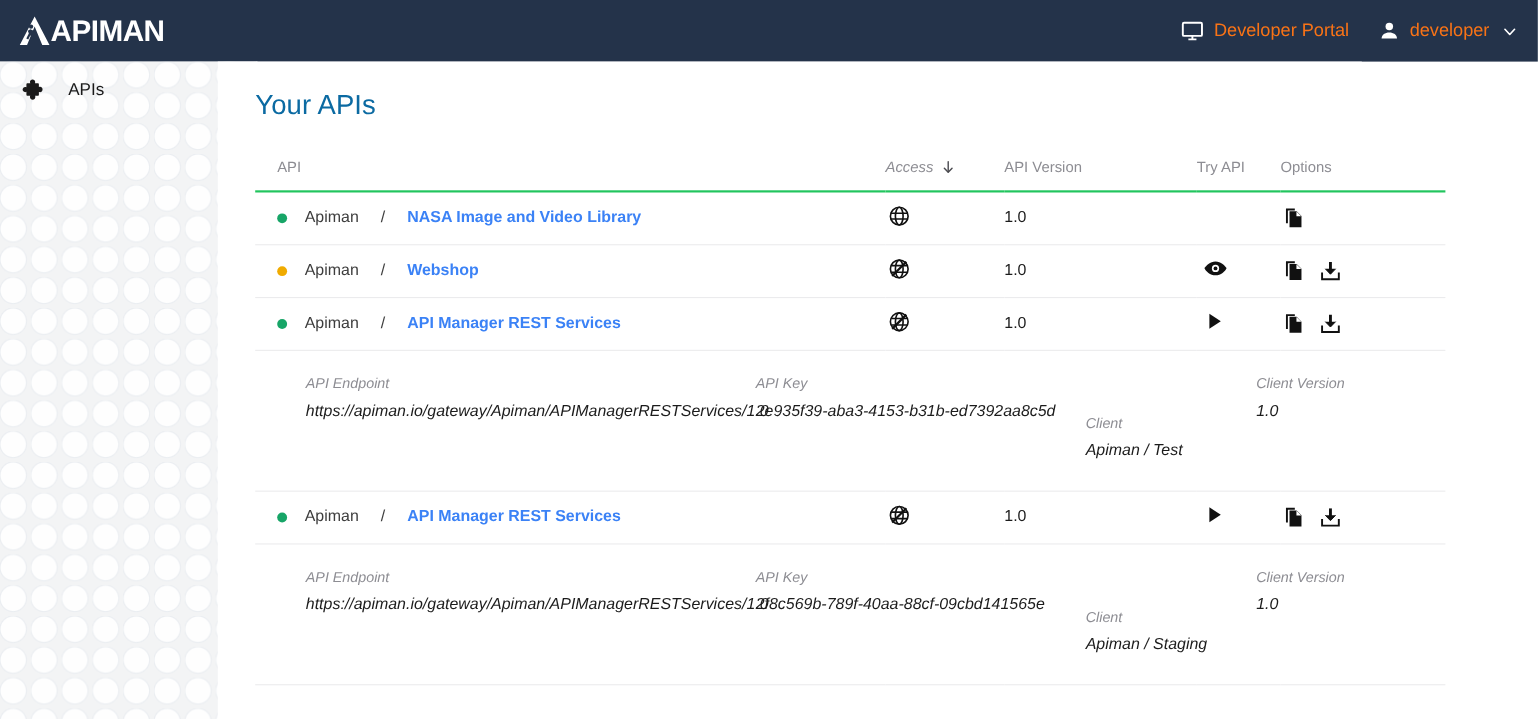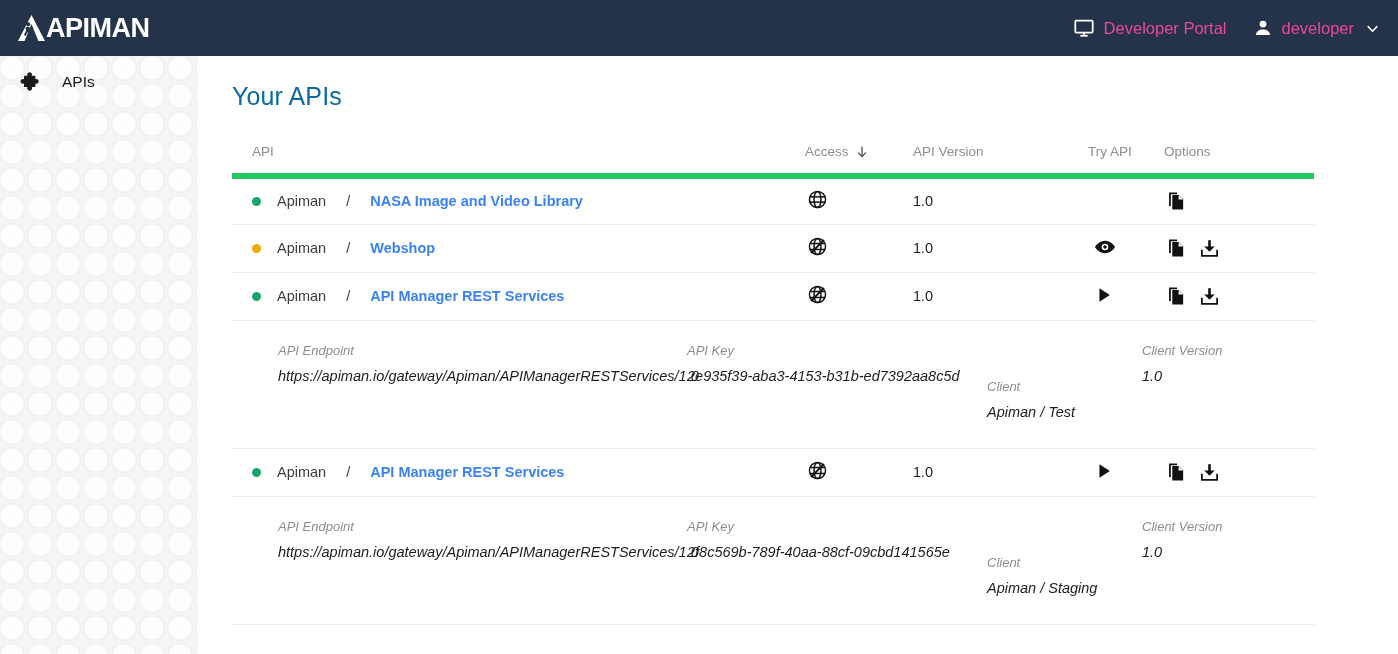--- a/index.html
+++ b/index.html
@@ -26,21 +26,21 @@
     font-size: 27px;
     font-weight: bold;
     letter-spacing: -0.5px;
     font-family: "Liberation Sans", sans-serif;
     line-height: 1;
   }
 
   #topbar-right { display: flex; align-items: center; gap: 26px; }
   .tb-item {
     display: flex; align-items: center; gap: 9px;
-    color: #ec4899; font-size: 16.5px;
+    color: #f97316; font-size: 16.5px;
     cursor: pointer;
   }
   .tb-item svg { display: block; }
   .caret { margin-left: 2px; }
 
   
   #sidebar {
     position: absolute; top: 56px; left: 0;
     width: 234px; height: 598px;
     background: #f3f4f5;
@@ -78,29 +78,29 @@
 
   table#api-table { width: 100%; border-collapse: collapse; table-layout: fixed; }
   table#api-table th {
     font-weight: normal;
     color: #8d8d93;
     font-size: 13.5px;
     text-align: left;
     padding: 0 0 14px 0;
     vertical-align: bottom;
   }
-  thead tr { border-bottom: 6px solid #22c55e; margin-top: 32px; }
+  thead tr { border-bottom: 2px solid #22c55e; margin-top: 32px; }
 
   .col-api      { width: 573px; }
   .col-access   { width: 108px; }
   .col-version  { width: 175px; }
   .col-try      { width: 76px; }
   .col-options  { width: 150px; }
 
-  .th-access-inner { display: inline-flex; align-items: center; gap: 6px; }
+  .th-access-inner { display: inline-flex; align-items: center; gap: 6px; font-style: italic; }
 
   tbody tr.api-row { height: 48px; border-bottom: 1px solid #ebebed; }
   tbody tr.api-row td { vertical-align: middle; font-size: 14.5px; color: #1c1c1c; }
 
   .api-name-cell { display: flex; align-items: center; gap: 16px; padding-left: 20px; }
   .dot { width: 9px; height: 9px; border-radius: 50%; flex: 0 0 auto; }
   .dot.green  { background: #17a567; }
   .dot.amber  { background: #f0ab00; }
   .org { color: #3d3d3d; }
   .sep { color: #3d3d3d; padding: 0 4px; }

